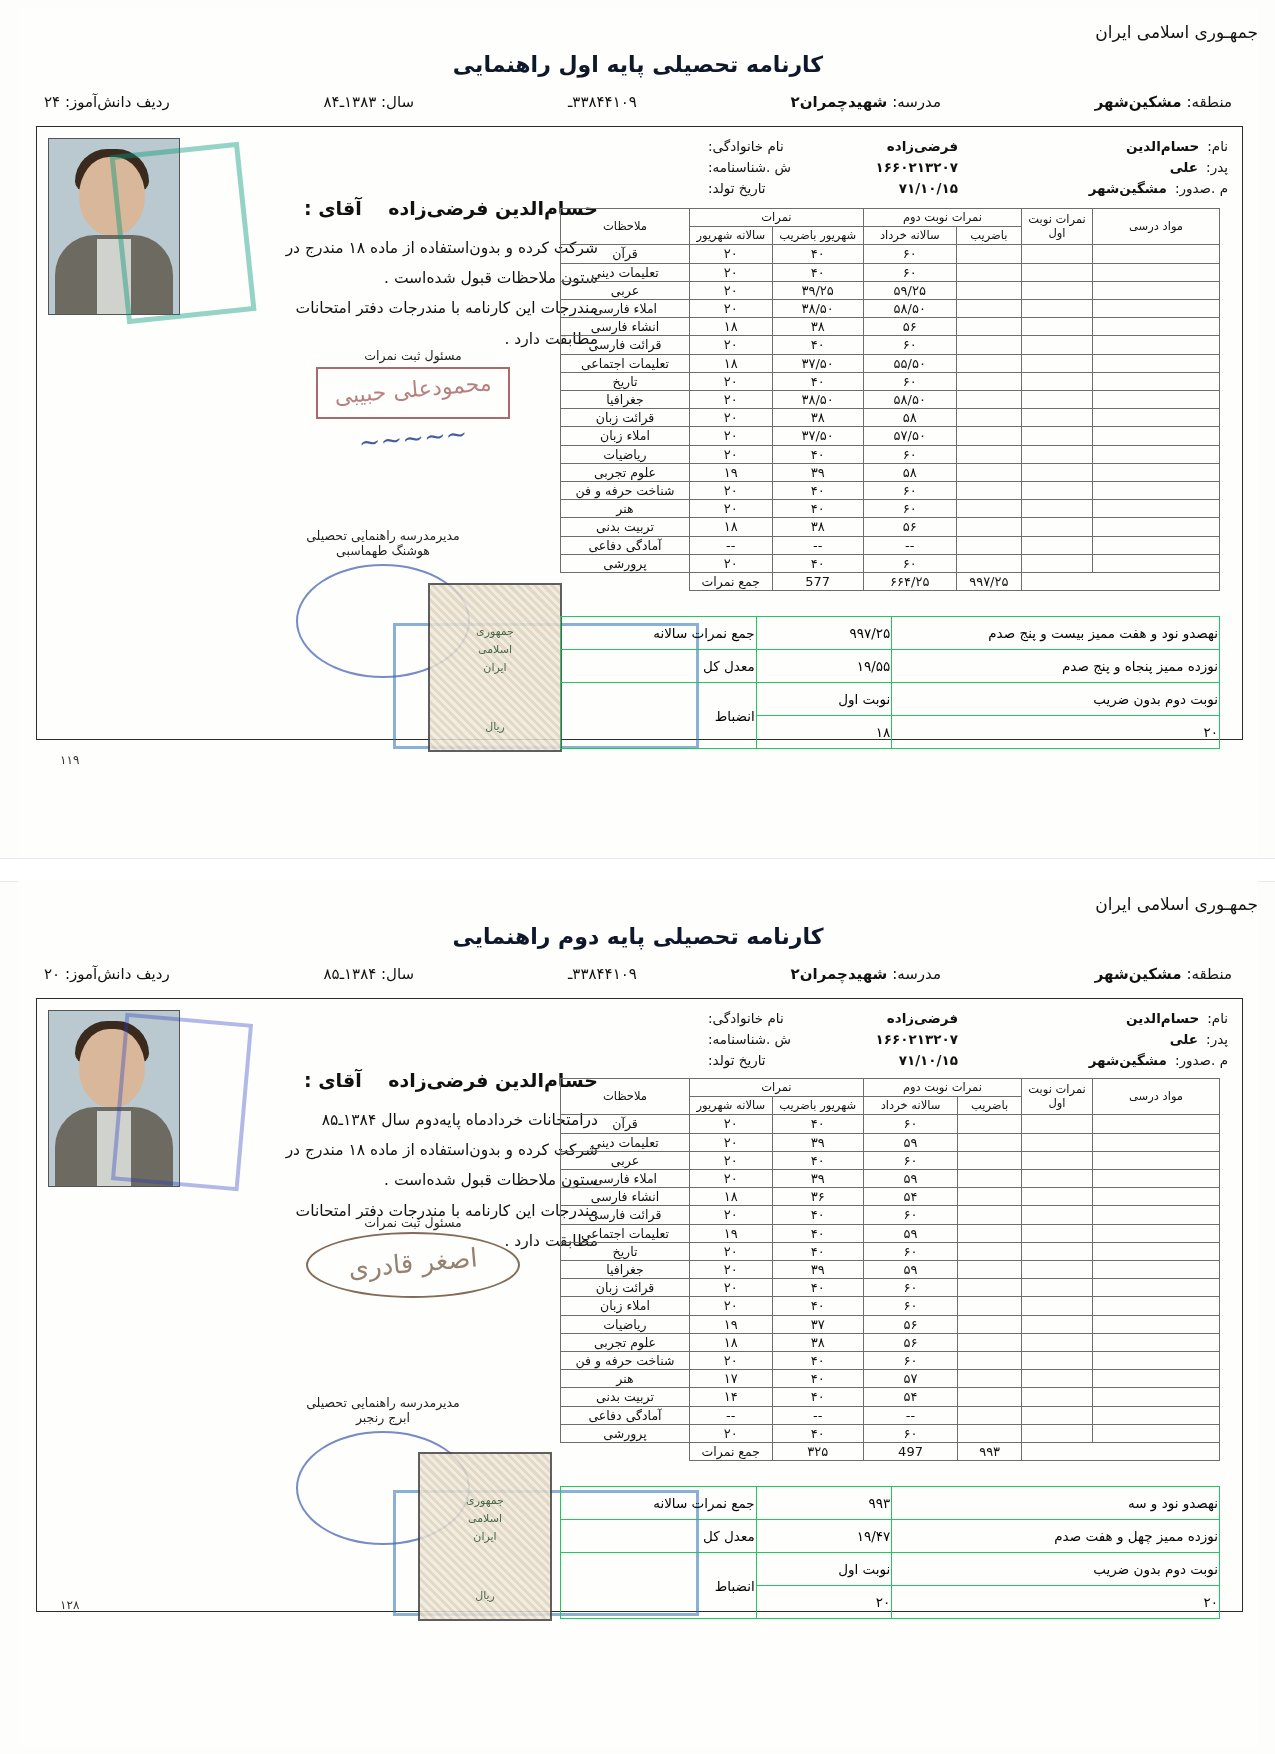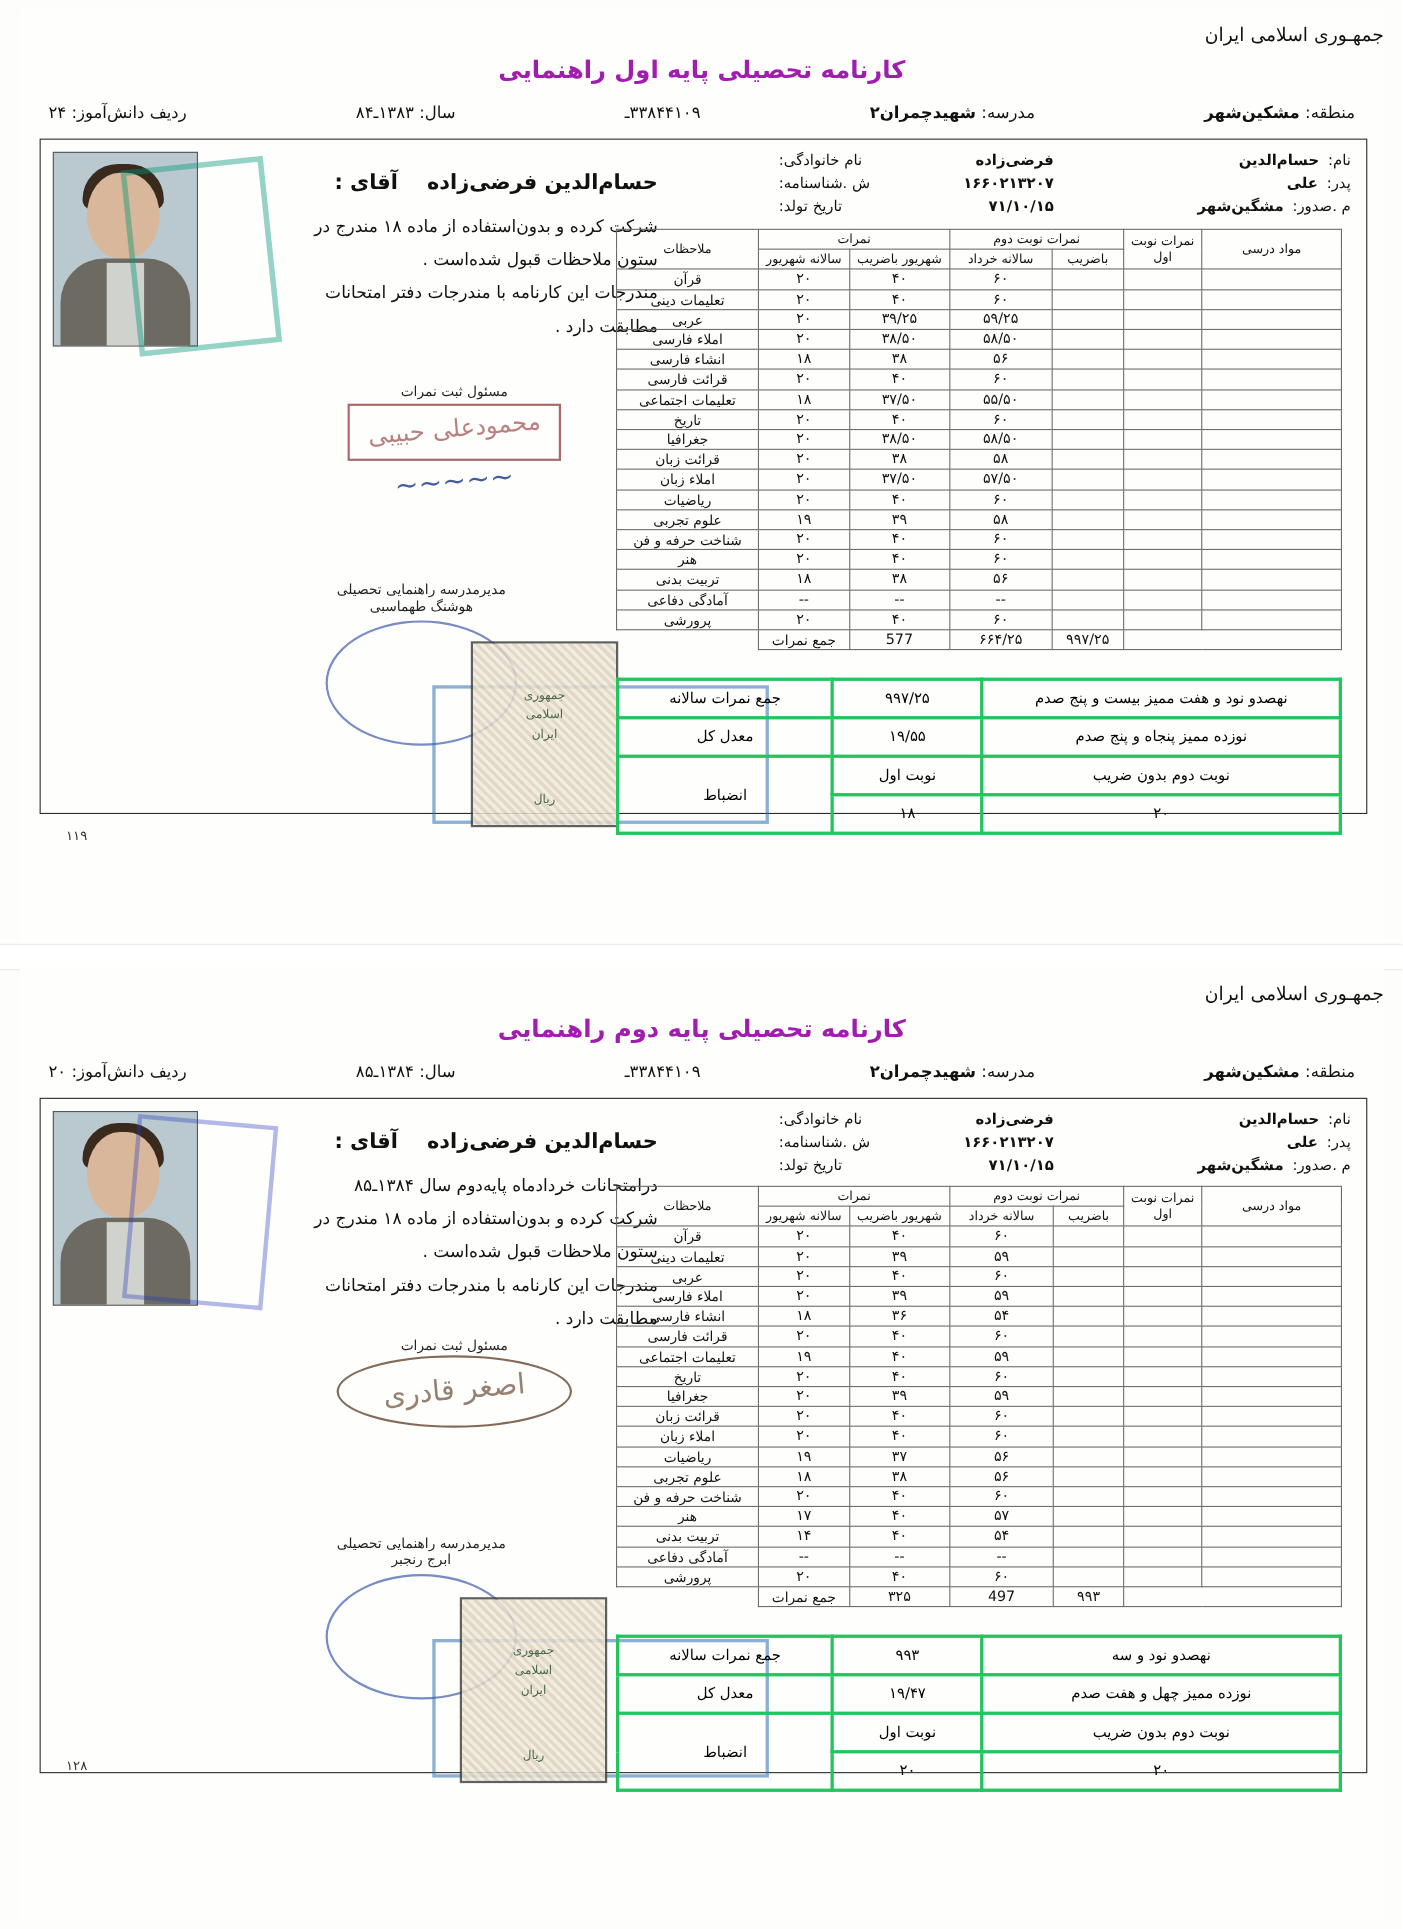--- a/index.html
+++ b/index.html
@@ -7,39 +7,39 @@
   #page{width:1275px;height:1754px;position:relative;background:#fdfdfb;overflow:hidden;}
 
   .card{position:absolute;left:18px;width:1240px;background:#fefefd;}
   .card1{top:8px;height:855px;}
   .card2{top:880px;height:866px;}
 
   .sep{position:absolute;left:0;width:1275px;height:22px;background:#ffffff;top:858px;border-top:1px solid #e9e9e9;border-bottom:1px solid #e9e9e9;}
 
   .hdr{text-align:center;direction:rtl;}
   .hdr .l1{font-size:17px;letter-spacing:1px;margin-top:14px;color:#111;text-align:right;}
-  .hdr .l2{font-size:22px;font-weight:bold;margin-top:10px;color:#a21caf;}
+  .hdr .l2{font-size:22px;font-weight:bold;margin-top:10px;color:#0f172a;}
 
   .inforow{direction:rtl;display:flex;justify-content:space-between;align-items:center;
            padding:0 26px;margin-top:16px;font-size:15px;color:#111;}
   .inforow span b{font-weight:bold;}
 
   .frame{position:absolute;border:1.5px solid #2b2b2b;}
   .c1frame{left:18px;top:118px;width:1205px;height:612px;}
   .c2frame{left:18px;top:118px;width:1205px;height:612px;}
 
   .photo{position:absolute;width:130px;height:175px;border:1px solid #555;background:#b9c9cf;overflow:hidden;}
   .photo .head{position:absolute;left:30px;top:18px;width:66px;height:78px;border-radius:50%/55%;background:#d8b79a;}
   .photo .hair{position:absolute;left:26px;top:10px;width:74px;height:42px;border-radius:40px 40px 12px 12px;background:#3a2a1e;}
   .photo .body{position:absolute;left:6px;top:96px;width:118px;height:80px;background:#6d6a62;border-radius:40px 40px 0 0;}
   .photo .shirt{position:absolute;left:48px;top:100px;width:34px;height:76px;background:#cfd2cd;}
   .stampgreen{position:absolute;width:120px;height:160px;border:5px solid rgba(0,150,120,.55);transform:rotate(-6deg);opacity:.75;}
   .stampblue{position:absolute;width:120px;height:160px;border:4px solid rgba(40,60,190,.5);transform:rotate(5deg);opacity:.7;}
 
-  .righttext{position:absolute;direction:rtl;text-align:right;font-size:15.5px;line-height:1.95;color:#111;}
+  .righttext{position:absolute;direction:rtl;text-align:right;font-size:15.5px;line-height:1.95;color:#111;margin-top:42px;}
   .righttext .name{font-size:19px;font-weight:bold;margin-bottom:6px;}
 
   .signarea{position:absolute;direction:rtl;text-align:center;font-size:12.5px;color:#222;}
   .sigscript{font-family:"DejaVu Serif",serif;color:#243f8f;font-size:26px;transform:rotate(-5deg);opacity:.85;}
   .sigscript.brown{color:#5a3a20;}
   .sigoval{width:210px;height:62px;border:2px solid #2a3fa0;border-radius:50%;margin:2px auto;opacity:.75;}
   .sigbox{width:190px;height:48px;border:2px solid #8a2b2b;margin:4px auto;opacity:.7;}
   .seal{width:170px;height:110px;border:2px solid #1d3fa0;border-radius:50%;opacity:.6;margin:6px auto;}
   .revstamp{position:absolute;width:300px;height:120px;border:3px solid #2a6fb5;opacity:.55;}
   .taxstamp{position:absolute;width:130px;height:165px;border:2px solid #444;background:repeating-linear-gradient(45deg,#efe8dc,#efe8dc 3px,#ddd2bd 3px,#ddd2bd 6px);opacity:.85;}
@@ -51,21 +51,21 @@
   .subjcell{text-align:center;font-size:12.5px;white-space:nowrap;}
   .smallhead{font-size:11px;}
 
   .idbox{position:absolute;direction:rtl;font-size:13.5px;color:#111;}
   .idbox .row{display:flex;justify-content:flex-start;gap:8px;line-height:1.55;}
   .idbox .lbl{color:#111;}
   .idbox .val{font-weight:bold;}
 
   .botrow{position:absolute;direction:rtl;font-size:13.5px;}
   .botrow table{border-collapse:collapse;}
-  .botrow td{border:3px solid #22c55e;height:30px;text-align:center;}
+  .botrow td{border:1px solid #22c55e;height:30px;text-align:right;}
 
   .pagenum{position:absolute;font-size:12px;color:#333;direction:rtl;}
 </style>
 </head>
 <body>
 
 <div id="page">
 
   <div class="card card1">
 

